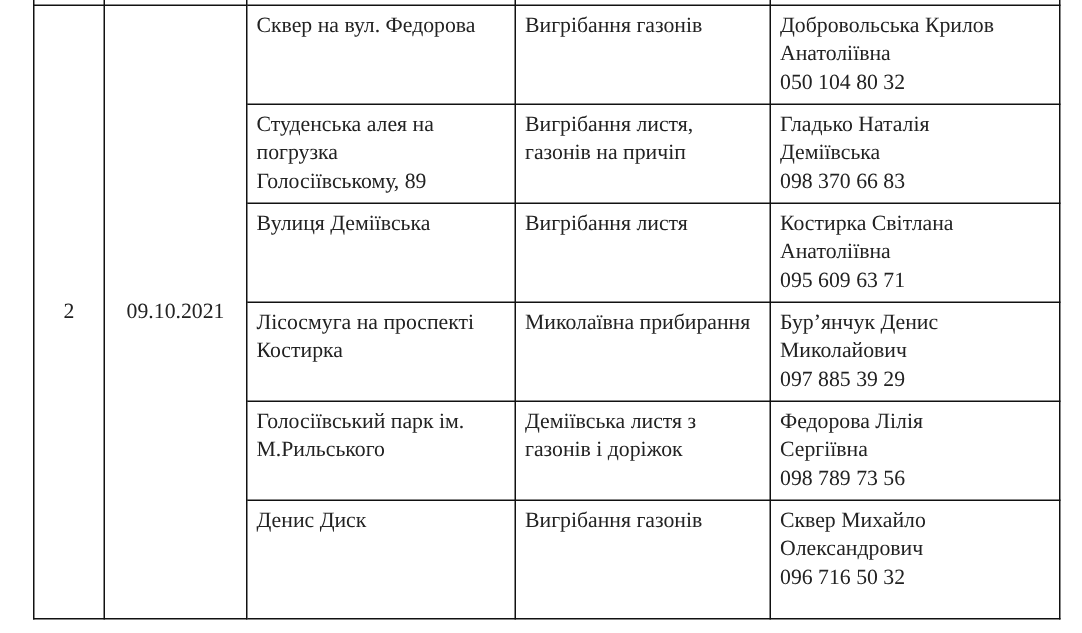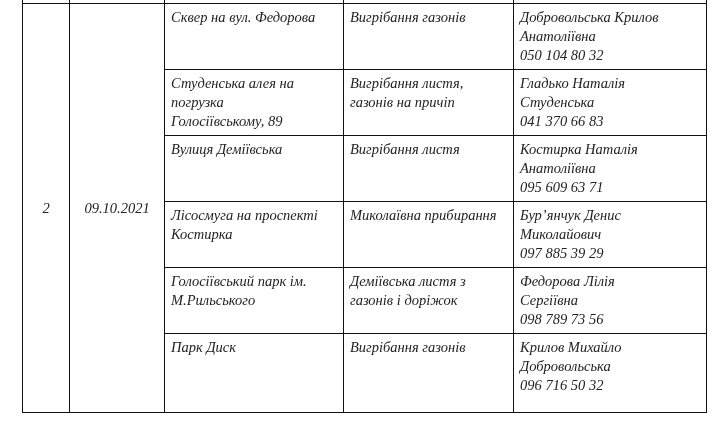--- a/index.html
+++ b/index.html
@@ -22,21 +22,20 @@
       top: -64px;
       border-collapse: collapse;
       table-layout: fixed;
     }
     .doc-table td {
       border: 1.3px solid #111111;
       vertical-align: top;
       padding: 4px 6px 0 6px;
       line-height: 19px;
       overflow: hidden;
-      font-style: italic;
     }
     .doc-table td.center {
       vertical-align: middle;
       text-align: center;
       padding: 0;
     }
     .prev-row td { height: 62px; }
     .data-row td { height: 61px; }
     .data-row.last td { height: 74px; }
     .line { display: block; white-space: nowrap; }
@@ -83,34 +82,34 @@
         <span class="line">Студенська алея на</span>
         <span class="line">погрузка</span>
         <span class="line">Голосіївському, 89</span>
       </td>
       <td>
         <span class="line">Вигрібання листя,</span>
         <span class="line">газонів на причіп</span>
       </td>
       <td>
         <span class="line">Гладько Наталія</span>
-        <span class="line">Студенська</span>
-        <span class="line">041 370 66 83</span>
+        <span class="line">Деміївська</span>
+        <span class="line">098 370 66 83</span>
       </td>
     </tr>
 
     <tr class="data-row">
       <td>
         <span class="line">Вулиця Деміївська</span>
       </td>
       <td>
         <span class="line">Вигрібання листя</span>
       </td>
       <td>
-        <span class="line">Костирка Наталія</span>
+        <span class="line">Костирка Світлана</span>
         <span class="line">Анатоліївна</span>
         <span class="line">095 609 63 71</span>
       </td>
     </tr>
 
     <tr class="data-row">
       <td>
         <span class="line">Лісосмуга на проспекті</span>
         <span class="line">Костирка</span>
       </td>
@@ -135,25 +134,25 @@
       </td>
       <td>
         <span class="line">Федорова Лілія</span>
         <span class="line">Сергіївна</span>
         <span class="line">098 789 73 56</span>
       </td>
     </tr>
 
     <tr class="data-row last">
       <td>
-        <span class="line">Парк Диск</span>
+        <span class="line">Денис Диск</span>
       </td>
       <td>
         <span class="line">Вигрібання газонів</span>
       </td>
       <td>
-        <span class="line">Крилов Михайло</span>
-        <span class="line">Добровольська</span>
+        <span class="line">Сквер Михайло</span>
+        <span class="line">Олександрович</span>
         <span class="line">096 716 50 32</span>
       </td>
     </tr>
   </tbody>
 </table>
 
 </body></html>

